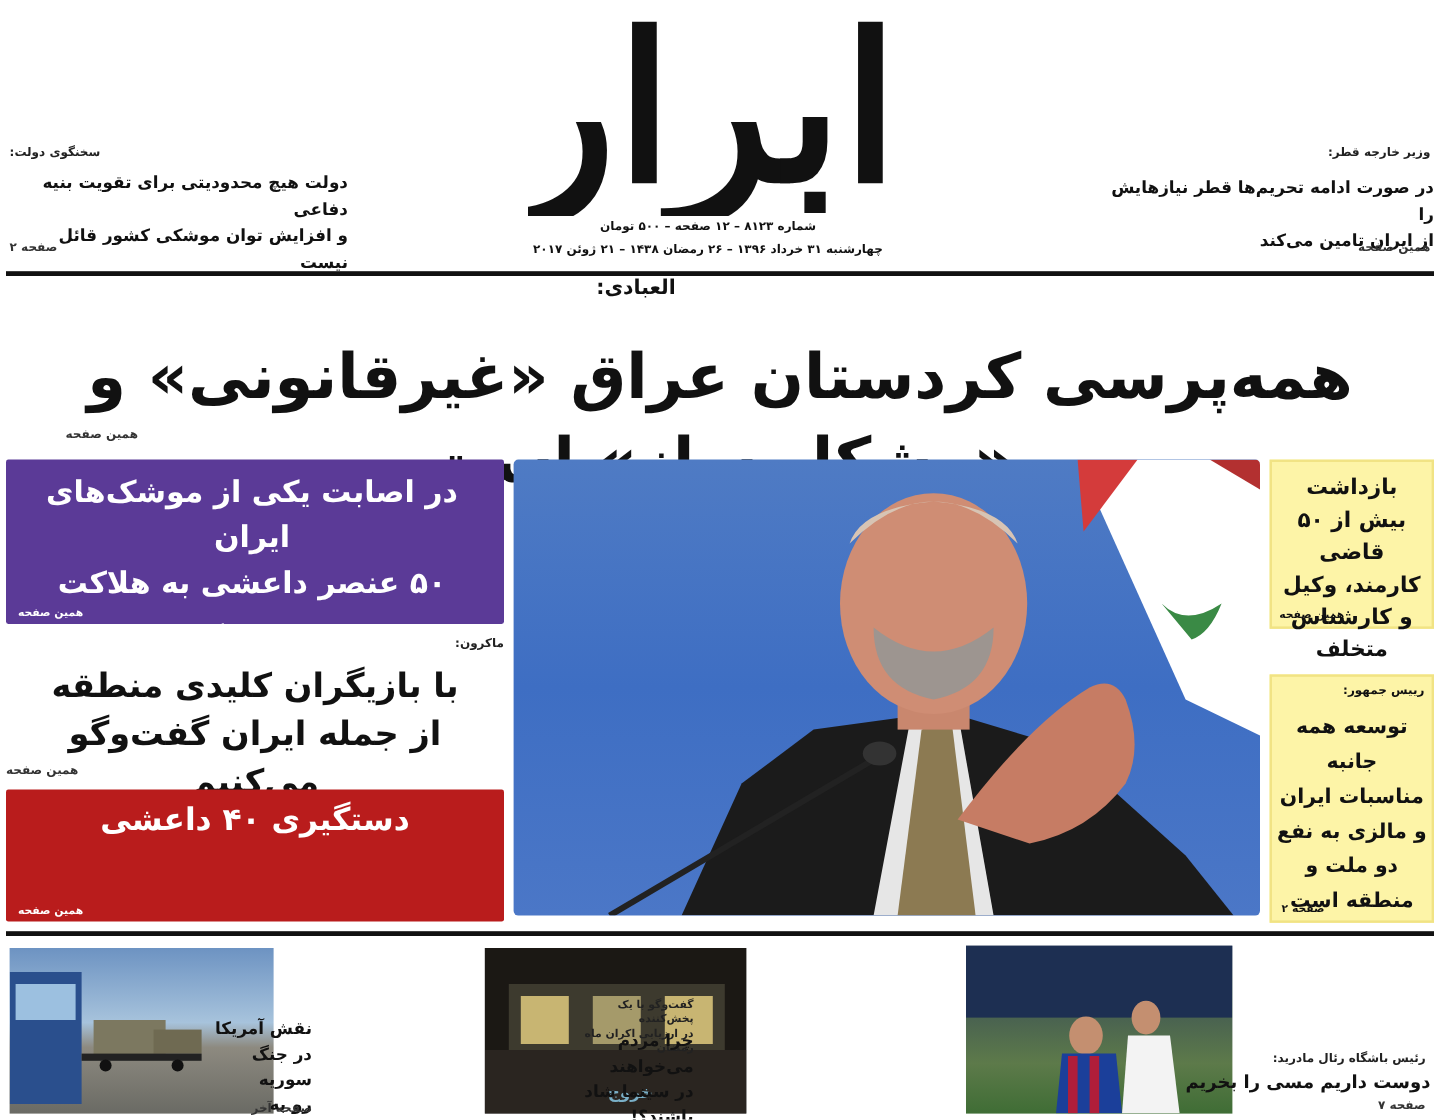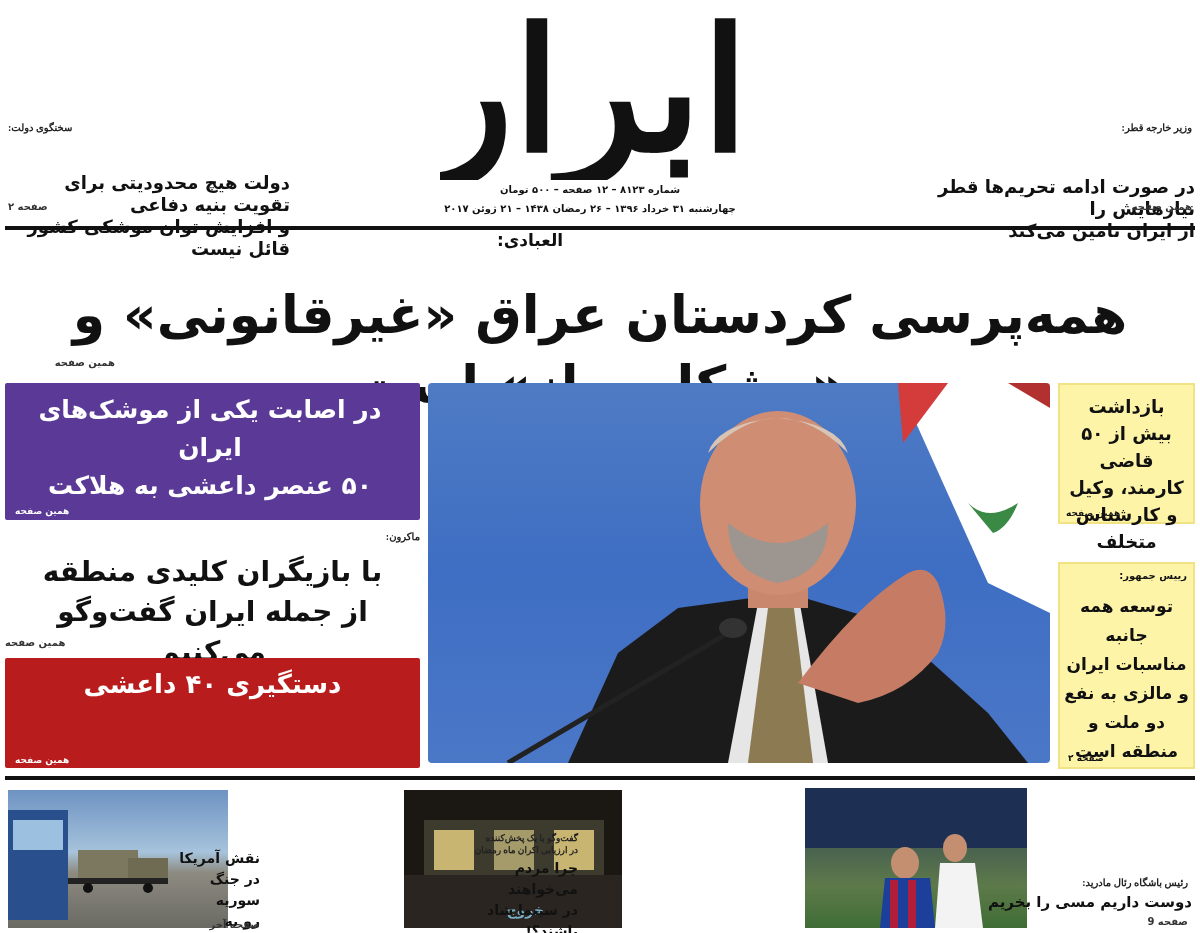--- a/index.html
+++ b/index.html
@@ -1,29 +1,29 @@
 <!DOCTYPE html>
 <html><head>
 <meta charset="utf-8">
 <style>
   * { box-sizing: border-box; margin: 0; padding: 0; }
   html, body { width: 1200px; height: 933px; overflow: hidden; background: #ffffff; }
   body { position: relative; font-family: "DejaVu Sans", sans-serif; color: #111; direction: rtl; }
 
   .abs { position: absolute; }
-  .label { font-size: 10px; color: #222; font-weight: bold; font-family: Liberation Serif, serif; }
+  .label { font-size: 10px; color: #222; font-weight: bold; }
   .page-ref { font-size: 10px; color: #333; font-weight: bold; }
 
   
   #masthead-logo { left: 440px; top: 0; width: 300px; height: 180px; display: flex; align-items: center; justify-content: center; }
   #masthead-logo svg { width: 300px; height: 180px; }
   #issue-line { left: 440px; top: 184px; width: 300px; text-align: center; font-size: 10px; font-weight: bold; }
   #date-line { left: 440px; top: 203px; width: 300px; text-align: center; font-size: 10px; font-weight: bold; }
 
-  .top-story { font-weight: bold; font-size: 18px; line-height: 22px; margin-top: 30px; }
+  .top-story { font-weight: bold; font-size: 14px; line-height: 22px; }
 
   #top-divider { left: 5px; top: 226px; width: 1190px; height: 4px; background: #111; }
 
   #headline-kicker { left: 470px; top: 230px; width: 120px; text-align: center; font-size: 17px; font-weight: bold; }
   #main-headline { left: 0; top: 280px; width: 1200px; text-align: center; font-size: 52px; font-weight: bold; letter-spacing: -1px; line-height: 70px; font-family: "DejaVu Sans", sans-serif; }
   #main-headline-ref { right: 1085px; top: 357px; }
 
   
   #main-photo { left: 428px; top: 383px; width: 622px; height: 380px; overflow: hidden; background: linear-gradient(180deg,#4f7bc4 0%, #3e6ec3 50%, #4b77c7 100%); border-radius: 4px; }
 
@@ -168,21 +168,21 @@
     <ellipse cx="100" cy="75" rx="14" ry="16" fill="#c48f70"></ellipse>
     <path d="M80,90 L125,90 L130,140 L75,140 Z" fill="#1b3f9a"></path>
     <rect x="85" y="92" width="8" height="48" fill="#b01e3a"></rect>
     <rect x="103" y="92" width="8" height="48" fill="#b01e3a"></rect>
     <ellipse cx="150" cy="60" rx="12" ry="14" fill="#c48f70"></ellipse>
     <path d="M135,75 L170,75 L178,140 L130,140 Z" fill="#f3f3f3"></path>
   </svg>
 </div>
 <div class="story-small label" style="right:12px; top:877px; font-size:10px;">رئیس باشگاه رئال مادرید:</div>
 <div class="story-small" style="right:8px; top:893px; font-size:15px;">دوست داریم مسی را بخریم</div>
-<div class="story-small page-ref" style="right:12px; top:916px;">صفحه 9</div>
+<div class="story-small page-ref" style="right:12px; top:916px;">صفحه ۷</div>
 
 <div class="thumb" style="left:404px; top:790px; width:218px; height:138px; background:#1b1814;">
   <svg width="218" height="138" viewBox="0 0 218 138">
     <rect x="20" y="30" width="180" height="55" fill="#3d3a2e"></rect>
     <rect x="30" y="40" width="40" height="40" fill="#c8b572"></rect>
     <rect x="90" y="40" width="40" height="40" fill="#a59a6a"></rect>
     <rect x="150" y="40" width="40" height="40" fill="#c8b572"></rect>
     <rect x="0" y="85" width="218" height="53" fill="#2a2520"></rect>
     <text x="140" y="125" fill="#7ab0c8" font-size="14" font-weight="bold" font-family="DejaVu Sans, sans-serif">خروج</text>
   </svg>

